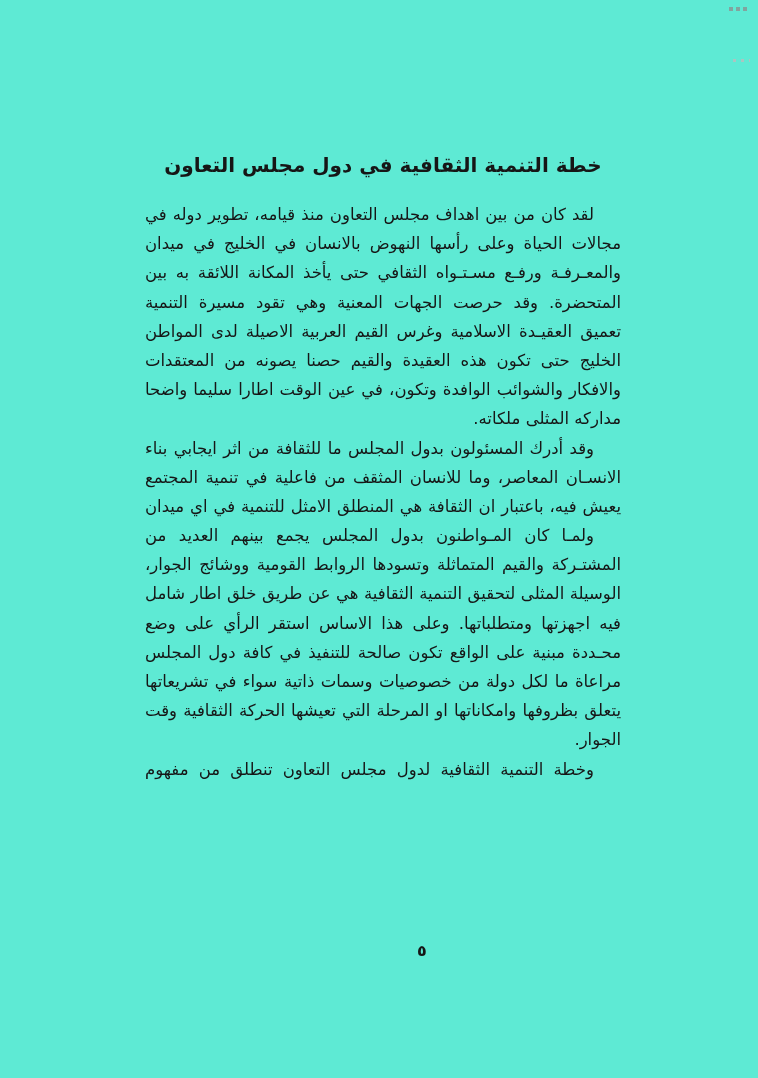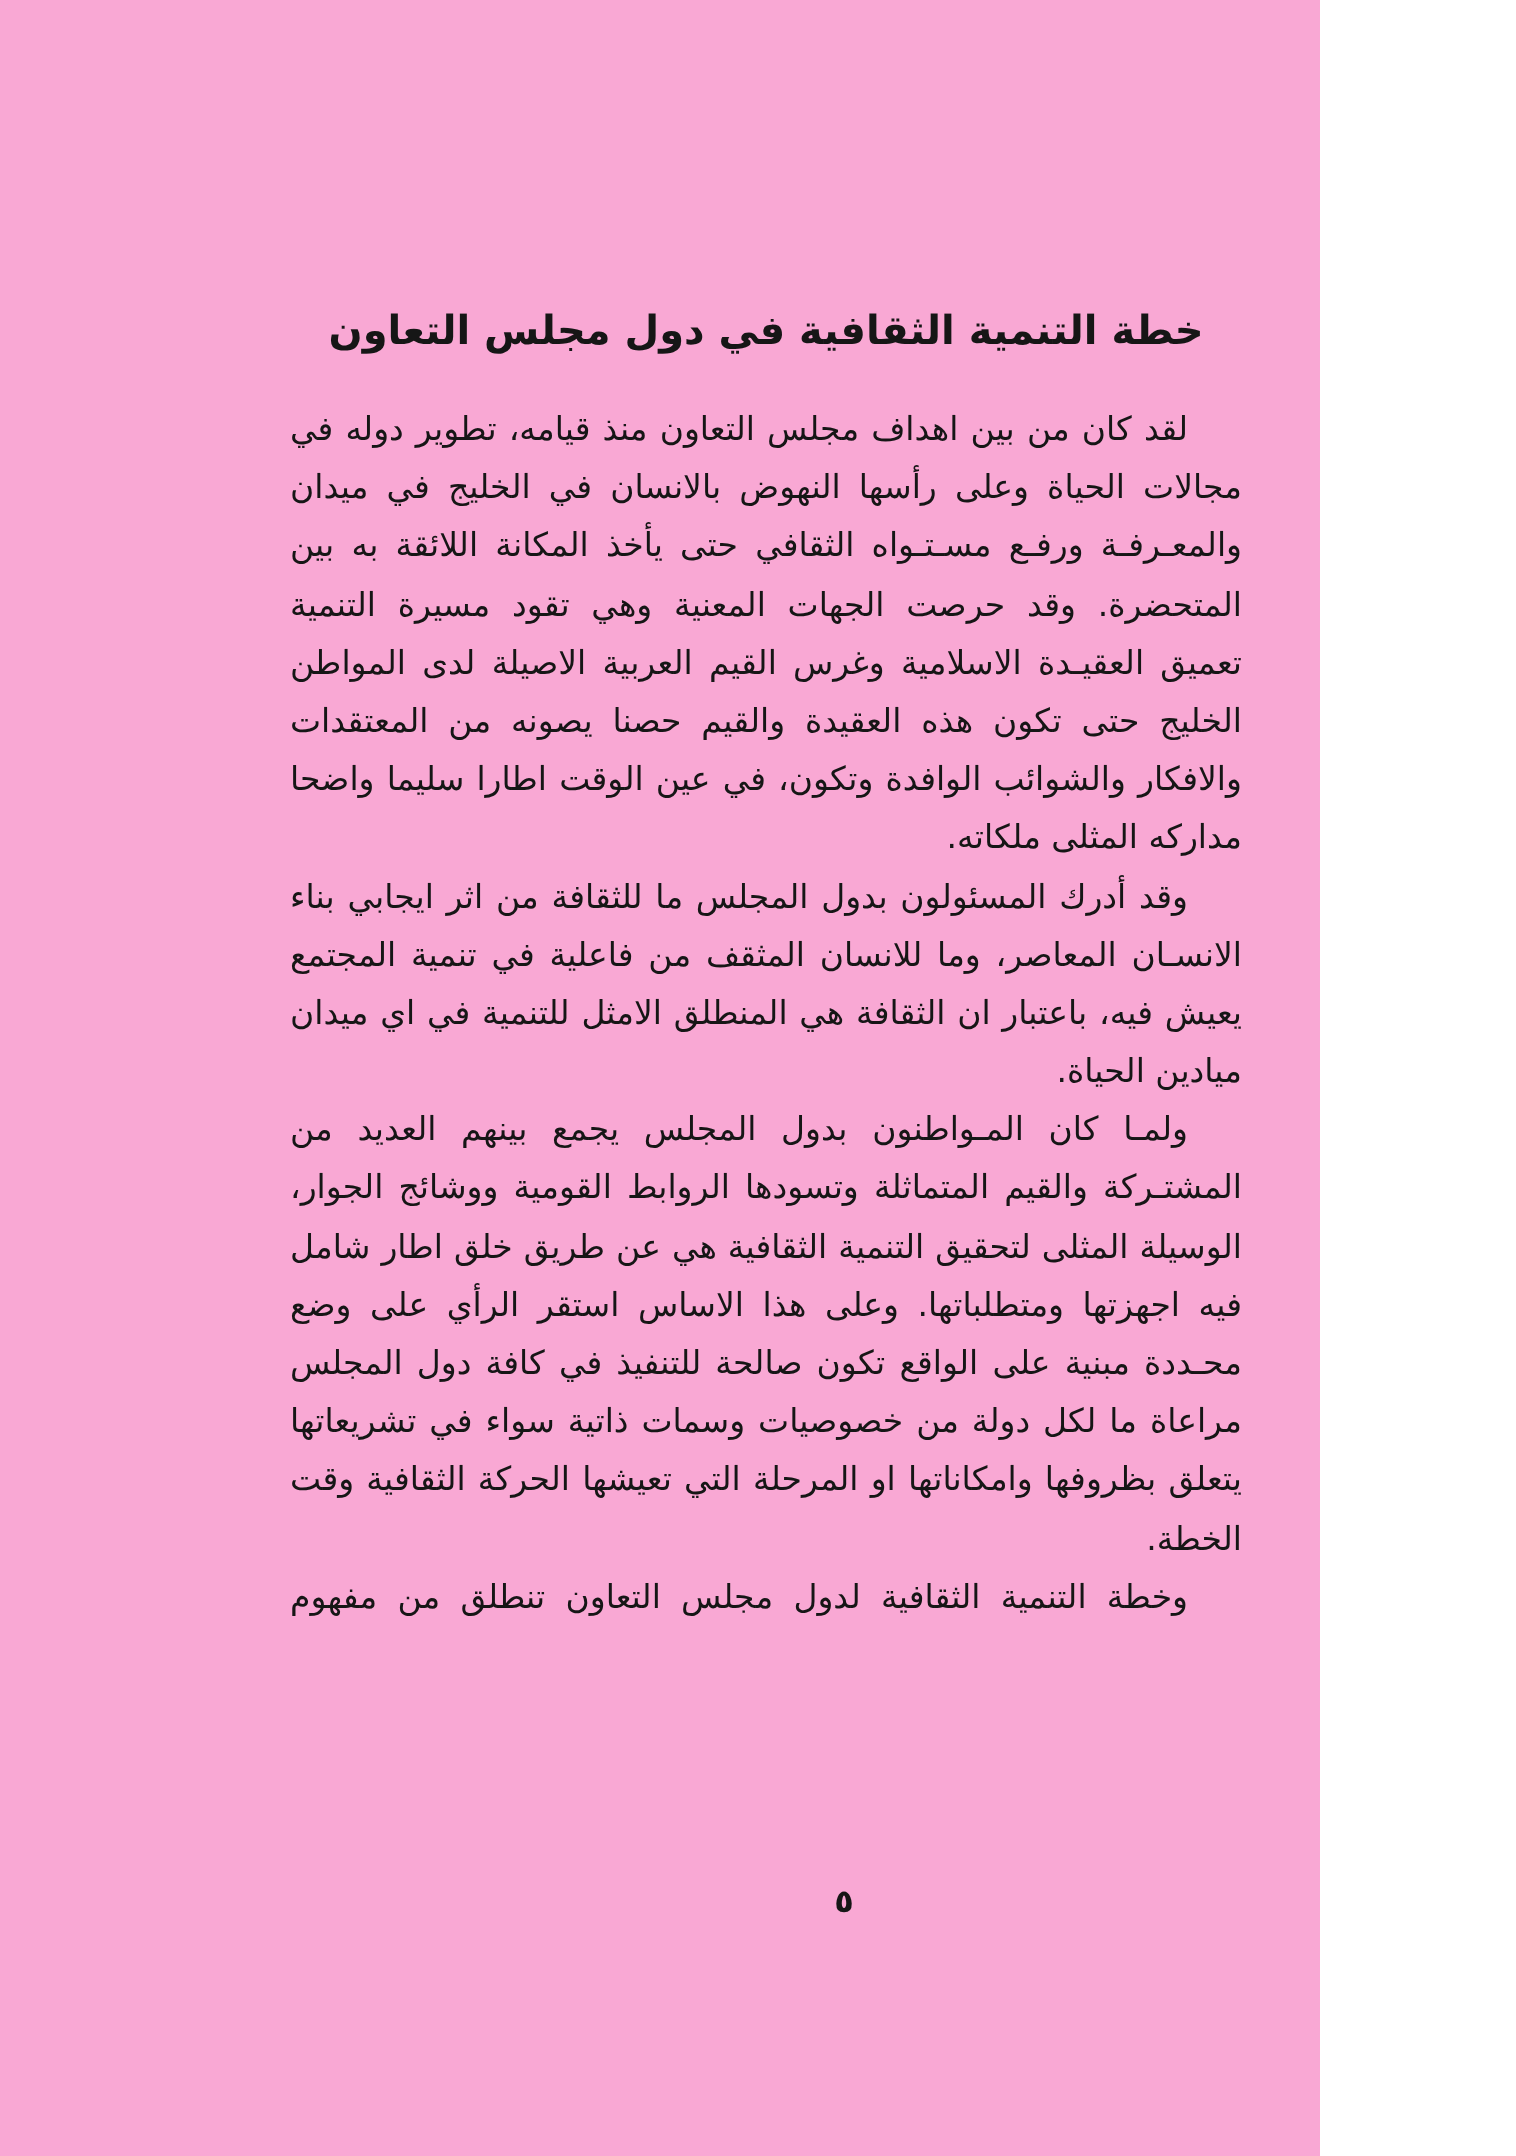--- a/index.html
+++ b/index.html
@@ -2,23 +2,23 @@
 <html lang="ar"><head>
 <meta charset="utf-8">
 <style>
   html, body {
     margin: 0;
     padding: 0;
     background: #ffffff;
   }
   .sheet {
     position: relative;
-    width: 660px;
+    width: 758px;
     height: 1078px;
-    background: #f9a8d4;
+    background: #5eead4;
     overflow: hidden;
     font-family: "DejaVu Sans", sans-serif;
     color: #161616;
   }
   .page-text {
     position: absolute;
     top: 150px;
     left: 145px;
     width: 476px;
   }
@@ -94,32 +94,31 @@
       <div class="line">تعميق العقيـدة الاسلامية وغرس القيم العربية الاصيلة لدى المواطن في</div>
       <div class="line">الخليج حتى تكون هذه العقيدة والقيم حصنا يصونه من المعتقدات الغريبة</div>
       <div class="line">والافكار والشوائب الوافدة وتكون، في عين الوقت اطارا سليما واضحا لانماء</div>
       <div class="line last">مداركه المثلى ملكاته.</div>
     </div>
 
     <div class="para">
       <div class="line first">وقد أدرك المسئولون بدول المجلس ما للثقافة من اثر ايجابي بناء على</div>
       <div class="line">الانسـان المعاصر، وما للانسان المثقف من فاعلية في تنمية المجتمع الذي</div>
       <div class="line">يعيش فيه، باعتبار ان الثقافة هي المنطلق الامثل للتنمية في اي ميدان من</div>
-      <div class="line last">ميادين الحياة.</div>
     </div>
 
     <div class="para">
       <div class="line first">ولمـا كان المـواطنون بدول المجلس يجمع بينهم العديد من القواسم</div>
       <div class="line">المشتـركة والقيم المتماثلة وتسودها الروابط القومية ووشائج الجوار، فان</div>
       <div class="line">الوسيلة المثلى لتحقيق التنمية الثقافية هي عن طريق خلق اطار شامل تنتظم</div>
       <div class="line">فيه اجهزتها ومتطلباتها. وعلى هذا الاساس استقر الرأي على وضع خطة</div>
       <div class="line">محـددة مبنية على الواقع تكون صالحة للتنفيذ في كافة دول المجلس مع</div>
       <div class="line">مراعاة ما لكل دولة من خصوصيات وسمات ذاتية سواء في تشريعاتها او فيما</div>
       <div class="line">يتعلق بظروفها وامكاناتها او المرحلة التي تعيشها الحركة الثقافية وقت تنفيذ</div>
-      <div class="line last">الخطة.</div>
+      <div class="line last">الجوار.</div>
     </div>
 
     <div class="para">
       <div class="line first">وخطة التنمية الثقافية لدول مجلس التعاون تنطلق من مفهوم العلاقة</div>
     </div>
 
   </div>
 
   <div class="page-number">٥</div>
 

